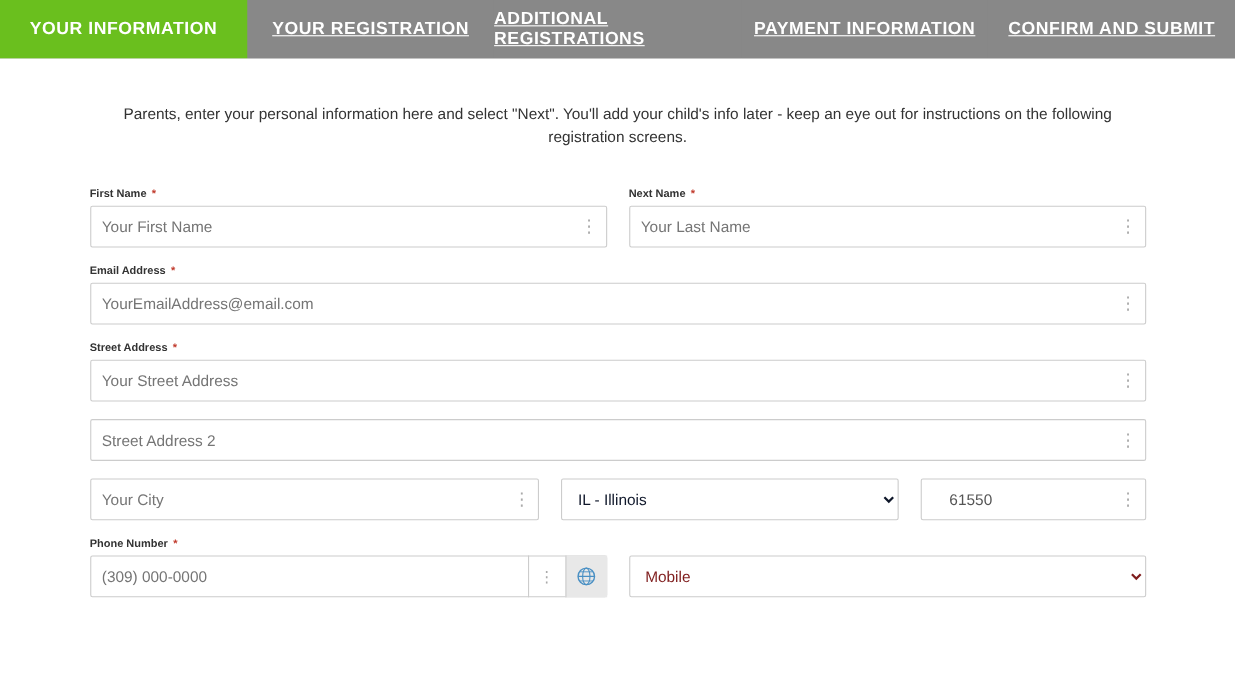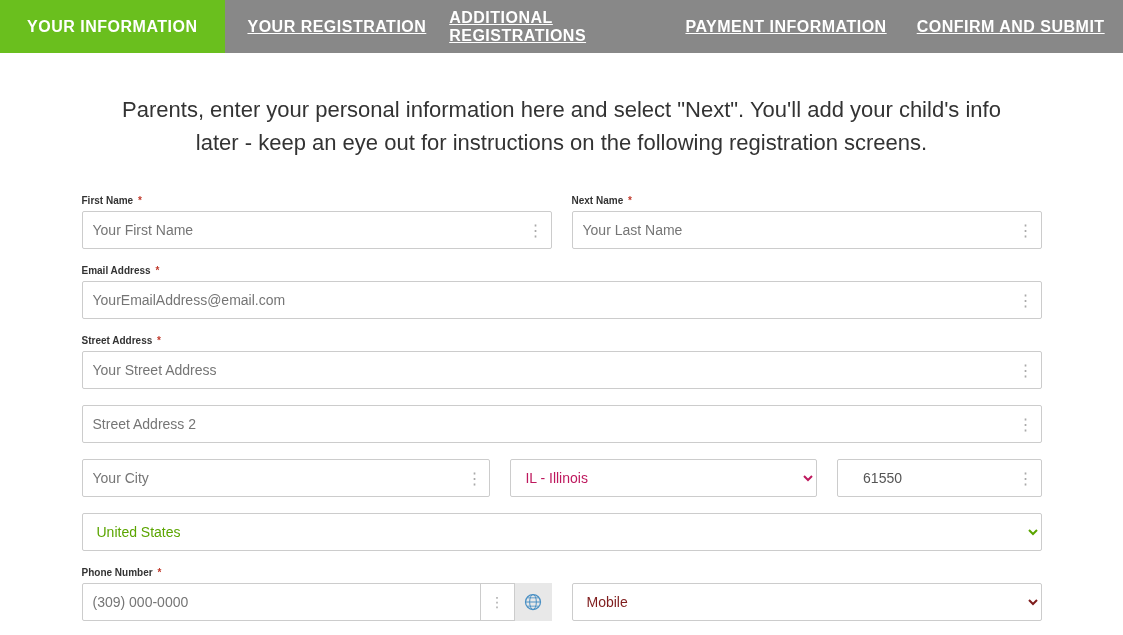--- a/index.html
+++ b/index.html
@@ -31,21 +31,21 @@
       text-decoration: underline;
     }
 
     
     .main-content {
       padding: 40px 80px;
     }
 
     .intro-text {
       text-align: center;
-      font-size: 22px;
+      font-size: 14px;
       color: #333;
       margin-bottom: 36px;
       line-height: 1.5;
       max-width: 900px;
       margin-left: auto;
       margin-right: auto;
     }
 
     .form-section {
       max-width: 960px;
@@ -114,21 +114,21 @@
       font-size: 14px;
       color: #aaa;
       outline: none;
       border-radius: 2px;
       appearance: auto;
       width: 100%;
       background: #fff;
     }
 
     select.has-value {
-      color: #be185d;
+      color: #0f172a;
     }
 
     .zip-wrapper {
       position: relative;
     }
 
     .zip-wrapper input {
       width: 100%;
       height: 38px;
       border: 1px solid #ccc;
@@ -275,27 +275,20 @@
         </select>
       </div>
       <div class="form-group zip-group">
         <div class="zip-wrapper input-wrapper">
           <input type="text" value="61550" style="color: rgb(85, 85, 85); padding-left: 25px;">
           <span class="input-icon">⋮</span>
         </div>
       </div>
     </div>
 
-    <div class="country-row">
-      <select class="has-value" style="color:#5ba500;">
-        <option value="United States">United States</option>
-        <option value="Canada">Canada</option>
-        <option value="Mexico">Mexico</option>
-      </select>
-    </div>
 
     <div class="phone-row">
       <div class="form-group phone-left">
         <label>
           <span>Phone Number</span><span class="required"> *</span>
         </label>
         <div style="position:relative; display:flex; align-items:center;">
           <input type="tel" style="width: 100%; height: 38px; border: 1px solid rgb(204, 204, 204); padding: 6px 76px 6px 10px; font-size: 14px; color: rgb(170, 170, 170); border-radius: 2px; outline: none;" placeholder="(309) 000-0000">
           <div style="position:absolute; right:0; height:38px; display:flex; align-items:center;">
             <div style="width:34px; height:100%; display:flex; align-items:center; justify-content:center; border-left:1px solid #ccc; color:#aaa;">

